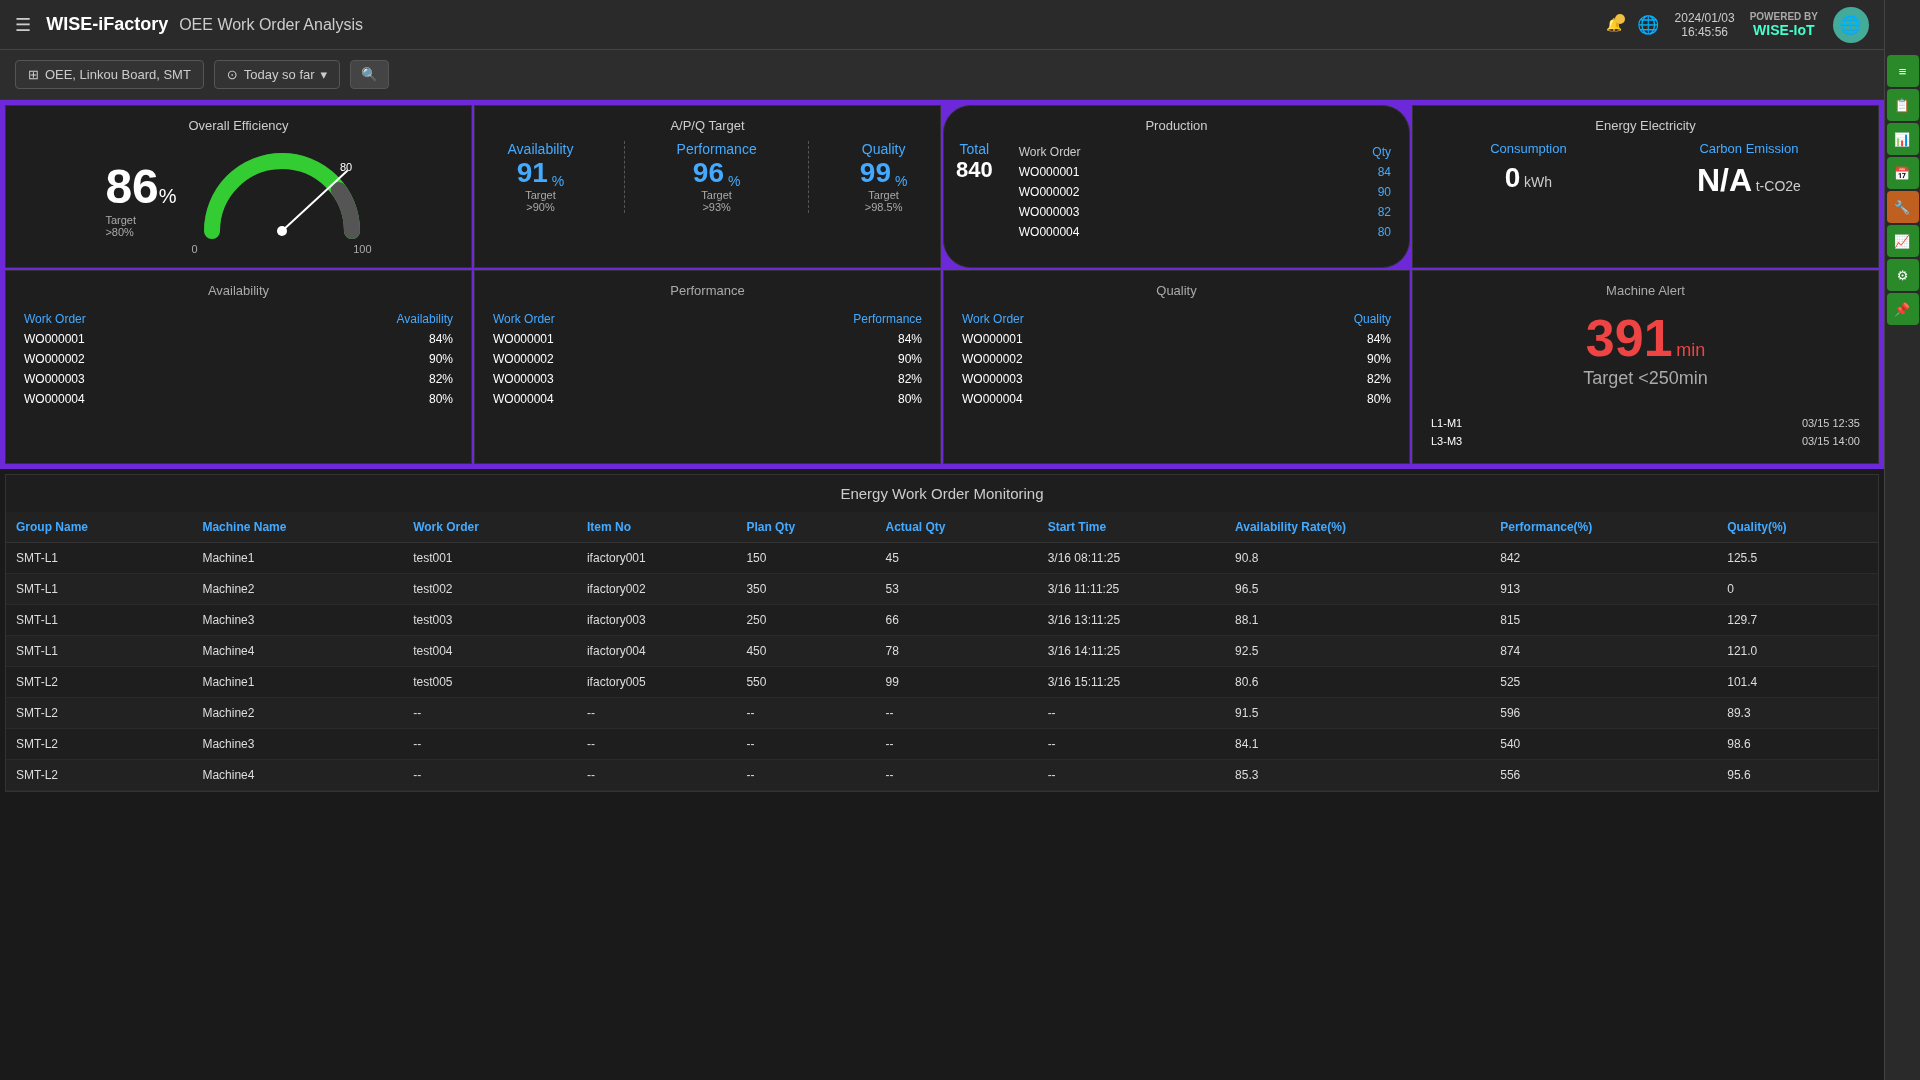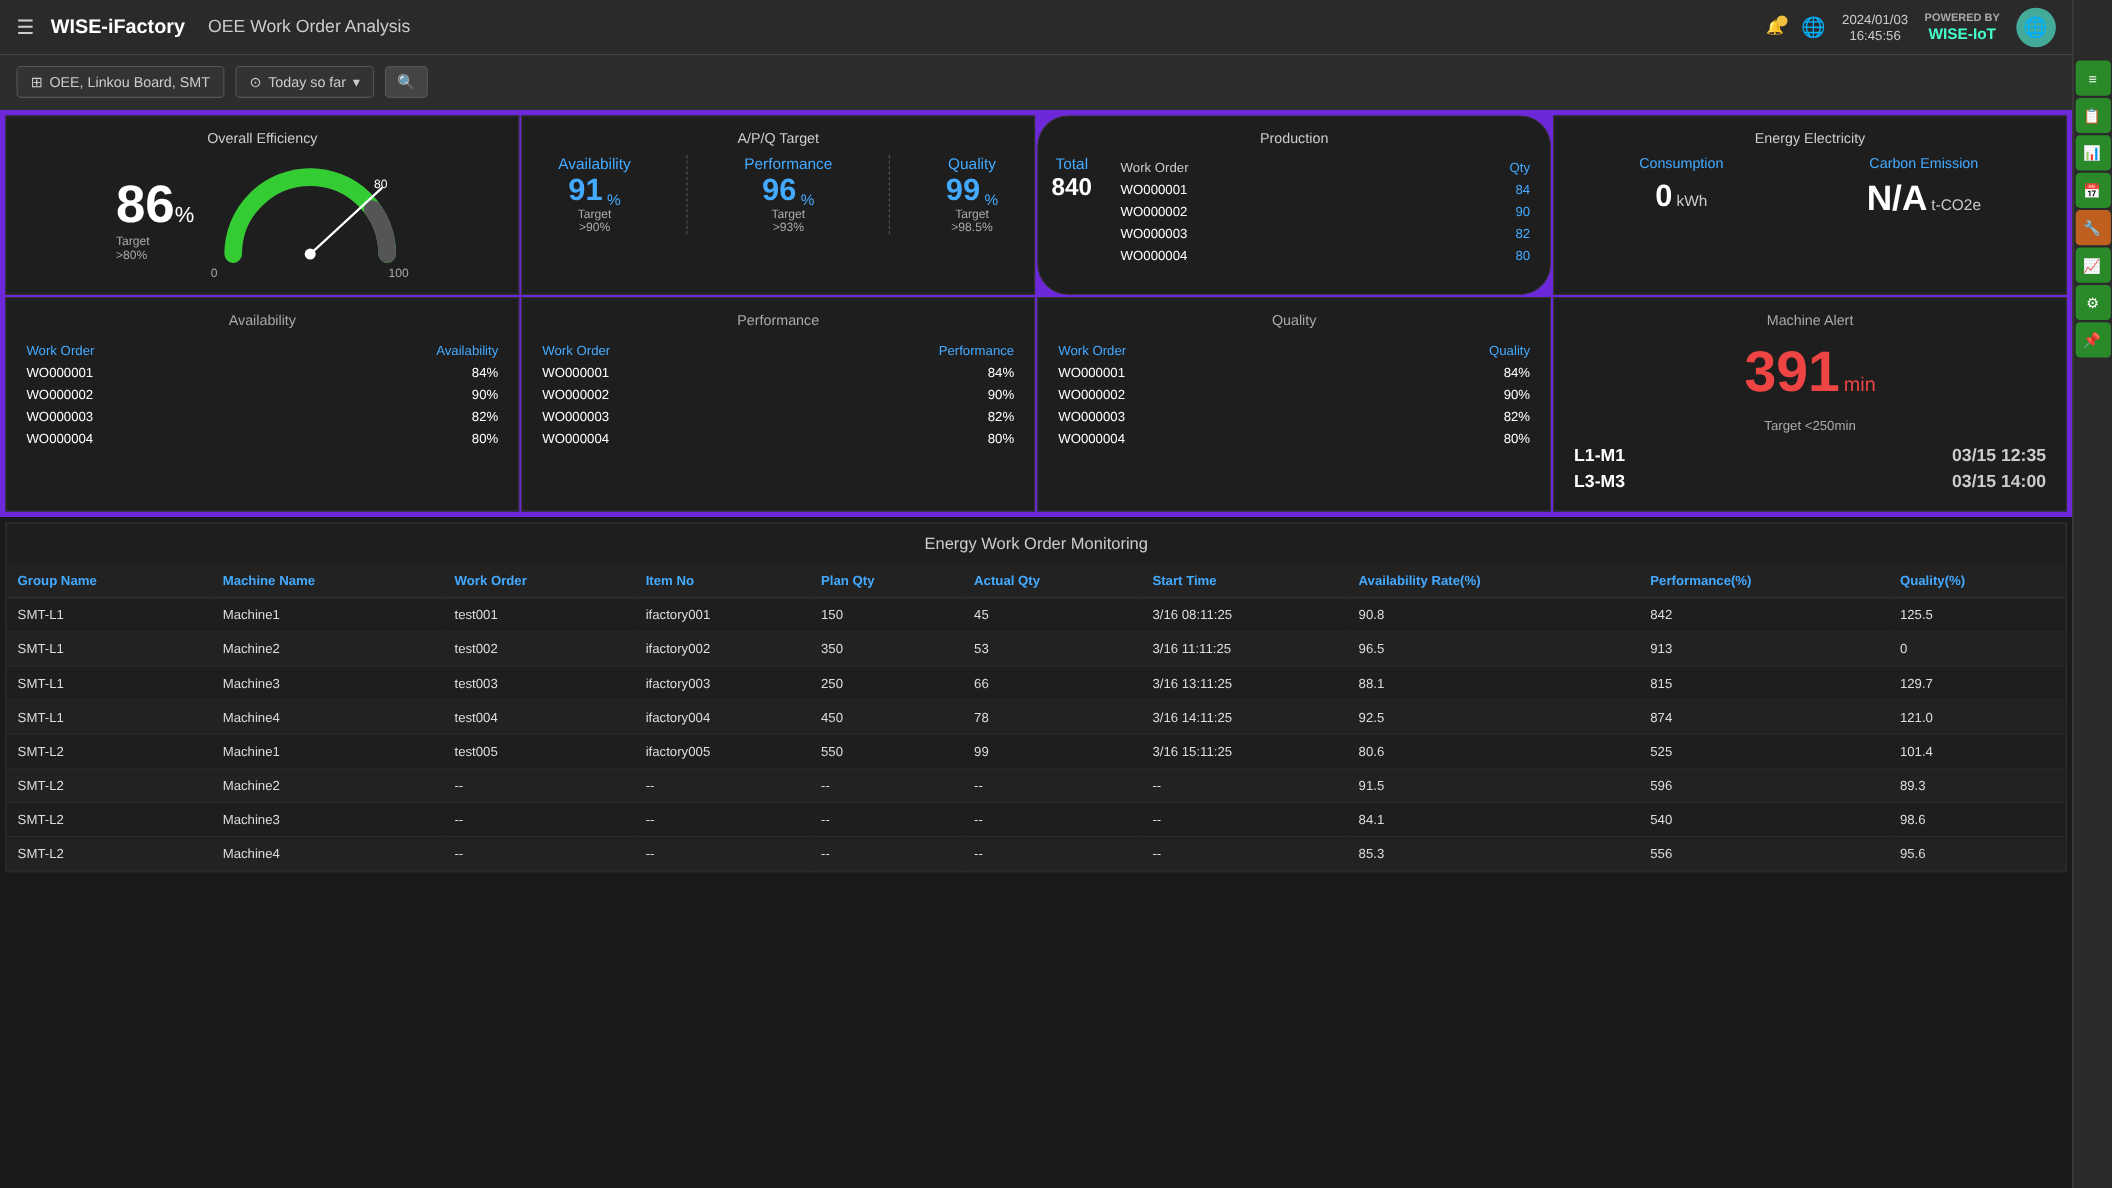--- a/index.html
+++ b/index.html
@@ -1,21 +1,21 @@
 <!DOCTYPE html>
 <html><head>
   <meta charset="utf-8">
   <style>
     * { margin: 0; padding: 0; box-sizing: border-box; }
     body { background: #1a1a1a; color: #fff; font-family: Arial, sans-serif; font-size: 13px; width: 1920px; height: 1080px; overflow: hidden; }
 
     
     .header { background: #2a2a2a; height: 50px; display: flex; align-items: center; padding: 0 15px; border-bottom: 1px solid #444; }
     .hamburger { color: #ccc; font-size: 18px; margin-right: 15px; cursor: pointer; }
-    .app-title { color: #fff; font-size: 18px; font-weight: bold; margin-right: 21px; }
+    .app-title { color: #fff; font-size: 18px; font-weight: bold; margin-right: 11px; }
     .page-title { color: #ccc; font-size: 16px; }
     .header-right { margin-left: auto; display: flex; align-items: center; gap: 15px; }
     .header-icon { color: #ccc; font-size: 18px; cursor: pointer; }
     .notif-badge { position: relative; }
     .notif-dot { position: absolute; top: -3px; right: -3px; width: 10px; height: 10px; background: #f0c040; border-radius: 50%; }
     .datetime { text-align: center; color: #ccc; font-size: 12px; }
     .powered-by { color: #aaa; font-size: 10px; text-align: center; }
     .powered-by span { color: #4fc; font-size: 14px; font-weight: bold; display: block; }
     .globe-avatar { width: 36px; height: 36px; border-radius: 50%; background: #4a9; display: flex; align-items: center; justify-content: center; color: #fff; font-size: 18px; }
 
@@ -71,22 +71,22 @@
     .perf-card { grid-column: 2; grid-row: 2; }
     .qual-card { grid-column: 3; grid-row: 2; }
     .alert-card { grid-column: 4; grid-row: 2; }
 
     .wo-table { width: 100%; font-size: 12px; }
     .wo-table tr td { padding: 2px 4px; }
     .wo-table tr td:last-child { text-align: right; }
     .wo-header-row td { color: #4af; }
     .alert-value { font-size: 52px; font-weight: bold; color: #e44; }
     .alert-unit { font-size: 18px; color: #e44; }
-    .alert-target { font-size: 12px; color: #aaa; margin-top: 12px; }
-    .alert-table { width: 100%; font-size: 16px; margin-top: 8px; font-weight: bold; }
+    .alert-target { font-size: 18px; color: #aaa; }
+    .alert-table { width: 100%; font-size: 11px; margin-top: 24px; }
     .alert-table tr td { padding: 2px 4px; }
     .alert-table tr td:last-child { text-align: right; color: #ccc; }
 
     
     .monitoring-section { background: #1e1e1e; margin: 5px; border: 1px solid #333; }
     .monitoring-title { color: #ccc; font-size: 15px; text-align: center; padding: 10px; }
     .mon-table { width: 100%; border-collapse: collapse; font-size: 12px; }
     .mon-table th { color: #4af; padding: 8px 10px; border-bottom: 1px solid #333; text-align: left; background: #222; }
     .mon-table td { padding: 8px 10px; border-bottom: 1px solid #2a2a2a; color: #ddd; }
     .mon-table tr:nth-child(even) td { background: #222; }

